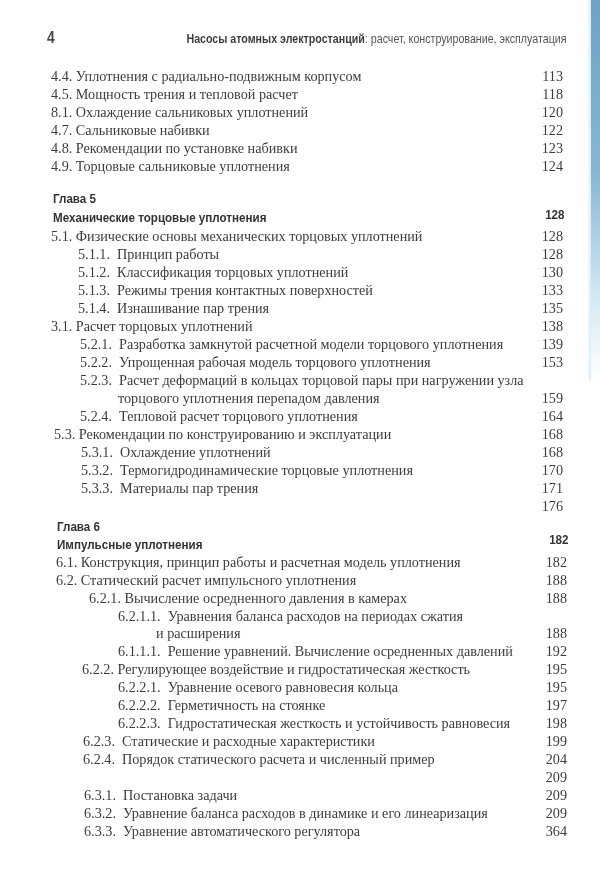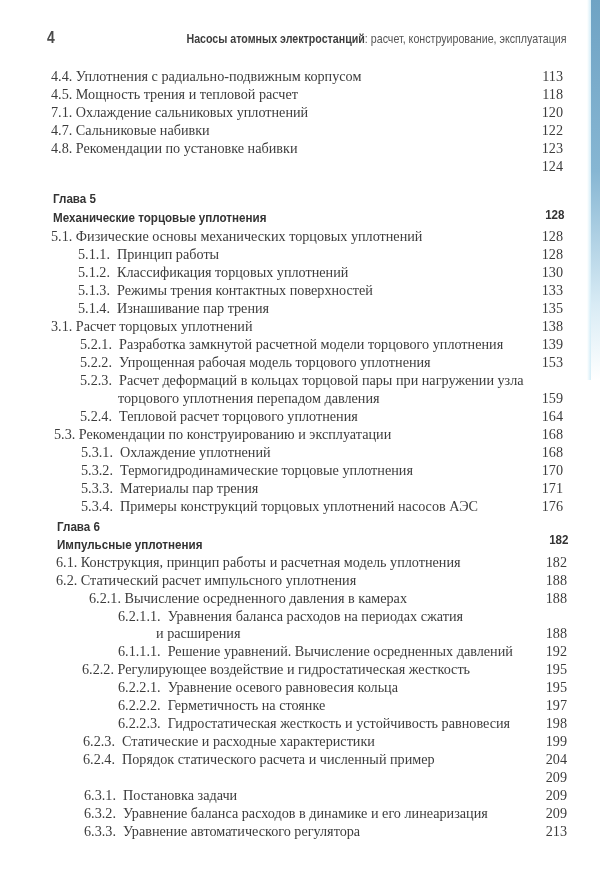--- a/index.html
+++ b/index.html
@@ -124,32 +124,33 @@
 
   <div class="row" style="top:67px">
       <span class="text" style="left:51px"><span>4.4.</span> <span>Уплотнения с радиально-подвижным корпусом</span></span>
       <span class="page">113</span>
     </div>
   <div class="row" style="top:85px">
       <span class="text" style="left:51px"><span>4.5.</span> <span>Мощность трения и тепловой расчет</span></span>
       <span class="page">118</span>
     </div>
   <div class="row" style="top:103px">
-      <span class="text" style="left:51px"><span>7.1.</span> <span>Охлаждение сальниковых уплотнений</span></span>
+      <span class="text" style="left:51px"><span>8.1.</span> <span>Охлаждение сальниковых уплотнений</span></span>
       <span class="page">120</span>
     </div>
   <div class="row" style="top:121px">
       <span class="text" style="left:51px"><span>4.7.</span> <span>Сальниковые набивки</span></span>
       <span class="page">122</span>
     </div>
   <div class="row" style="top:139px">
       <span class="text" style="left:51px"><span>4.8.</span> <span>Рекомендации по установке набивки</span></span>
       <span class="page">123</span>
     </div>
   <div class="row" style="top:157px">
+      <span class="text" style="left:51px"><span>4.9.</span> <span>Торцовые сальниковые уплотнения</span></span>
       <span class="page">124</span>
     </div>
 
   <div class="chapter-label" style="top:191px">Глава 5</div>
   <div class="chapter-title" style="top:210px">Механические торцовые уплотнения</div>
   <div class="chapter-page" style="top:207px">128</div>
 
   <div class="row" style="top:227px">
       <span class="text" style="left:51px"><span>5.1.</span> <span>Физические основы механических торцовых уплотнений</span></span>
       <span class="page">128</span>
@@ -204,21 +205,20 @@
     </div>
   <div class="row" style="top:461px">
       <span class="text" style="left:81px"><span>5.3.2.</span>&nbsp; <span>Термогидродинамические торцовые уплотнения</span></span>
       <span class="page">170</span>
     </div>
   <div class="row" style="top:479px">
       <span class="text" style="left:81px"><span>5.3.3.</span>&nbsp; <span>Материалы пар трения</span></span>
       <span class="page">171</span>
     </div>
   <div class="row" style="top:497px">
-      <span class="text" style="left:81px"><span>5.3.4.</span>&nbsp; <span>Примеры конструкций торцовых уплотнений насосов АЭС</span></span>
       <span class="page">176</span>
     </div>
 
   <div class="chapter-label" style="top:519px; left:57px">Глава 6</div>
   <div class="chapter-title" style="top:537px; left:57px">Импульсные уплотнения</div>
   <div class="chapter-page" style="top:532px; right:31px">182</div>
 
   <div class="row" style="top:553px">
       <span class="text" style="left:56px"><span>6.1.</span> <span>Конструкция, принцип работы и расчетная модель уплотнения</span></span>
       <span class="page" style="right:33px">182</span>
@@ -272,15 +272,15 @@
   <div class="row" style="top:786px">
       <span class="text" style="left:84px"><span>6.3.1.</span>&nbsp; <span>Постановка задачи</span></span>
       <span class="page" style="right:33px">209</span>
     </div>
   <div class="row" style="top:804px">
       <span class="text" style="left:84px"><span>6.3.2.</span>&nbsp; <span>Уравнение баланса расходов в динамике и его линеаризация</span></span>
       <span class="page" style="right:33px">209</span>
     </div>
   <div class="row" style="top:822px">
       <span class="text" style="left:84px"><span>6.3.3.</span>&nbsp; <span>Уравнение автоматического регулятора</span></span>
-      <span class="page" style="right:33px">213</span>
+      <span class="page" style="right:33px">364</span>
     </div>
 </div>
 
 </body></html>

